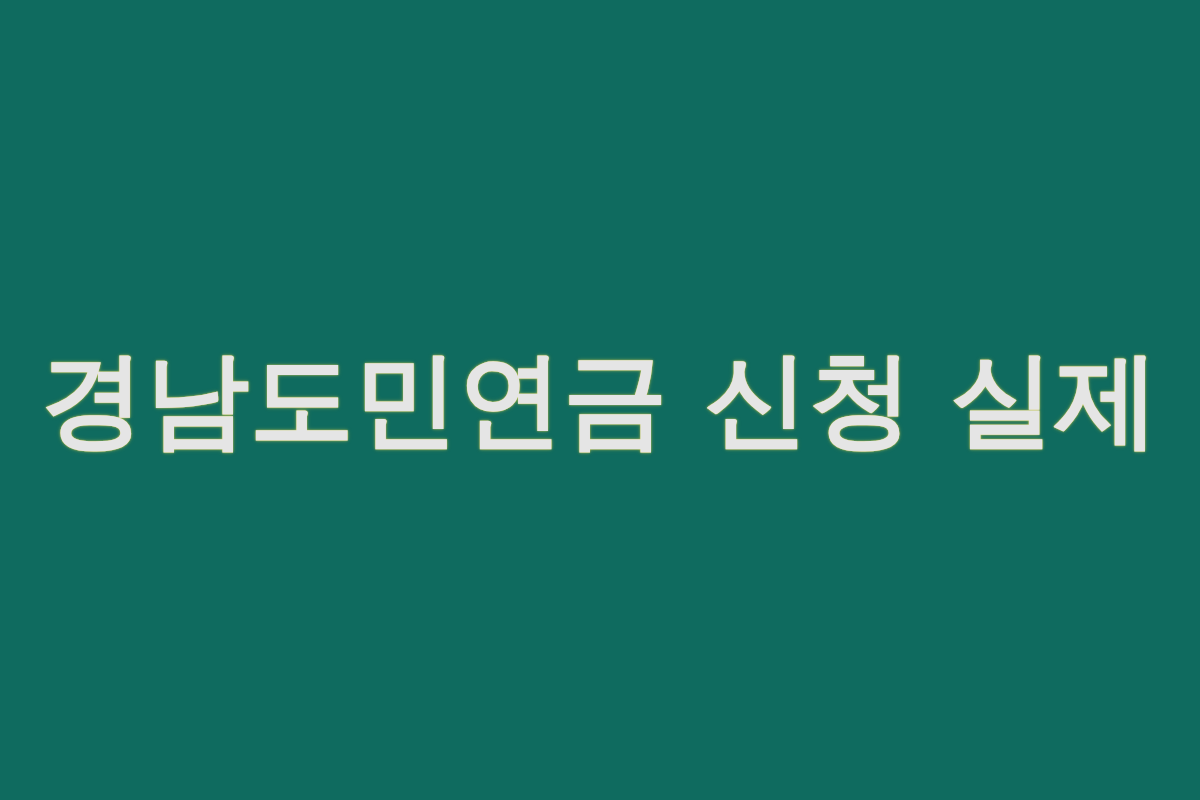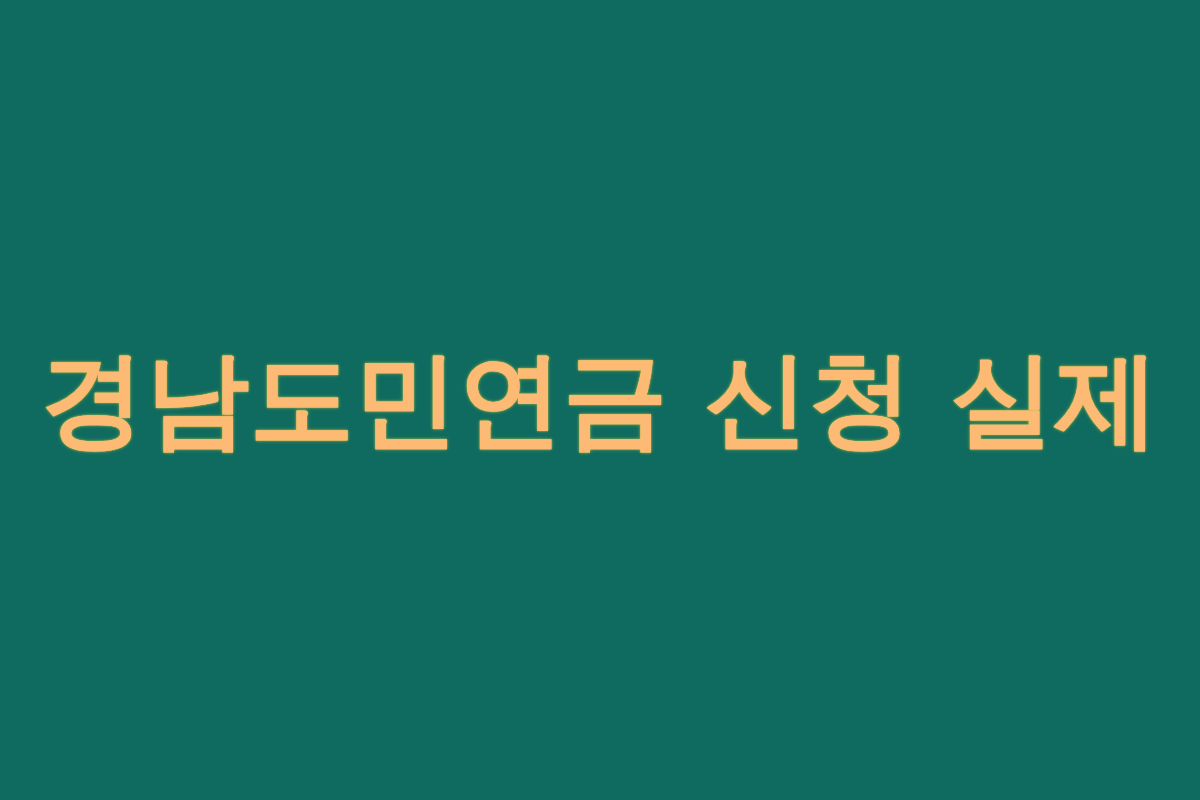--- a/index.html
+++ b/index.html
@@ -55,18 +55,18 @@
     font-size: 104px;
   }
 </style>
 </head>
 <body style="background: rgb(15, 107, 95);">
 
 <div id="canvas" style="background-color: rgb(15, 107, 95);">
 
   <div id="title-card">
 
-    <span class="title-line title-line-1" style="color: #fdba74;">경남도민연금 신청 실제</span>
+    <span class="title-line title-line-1" style="color: #e5e5e5;">경남도민연금 신청 실제</span>
 
 
   </div>
 
 </div>
 
 </body></html>

